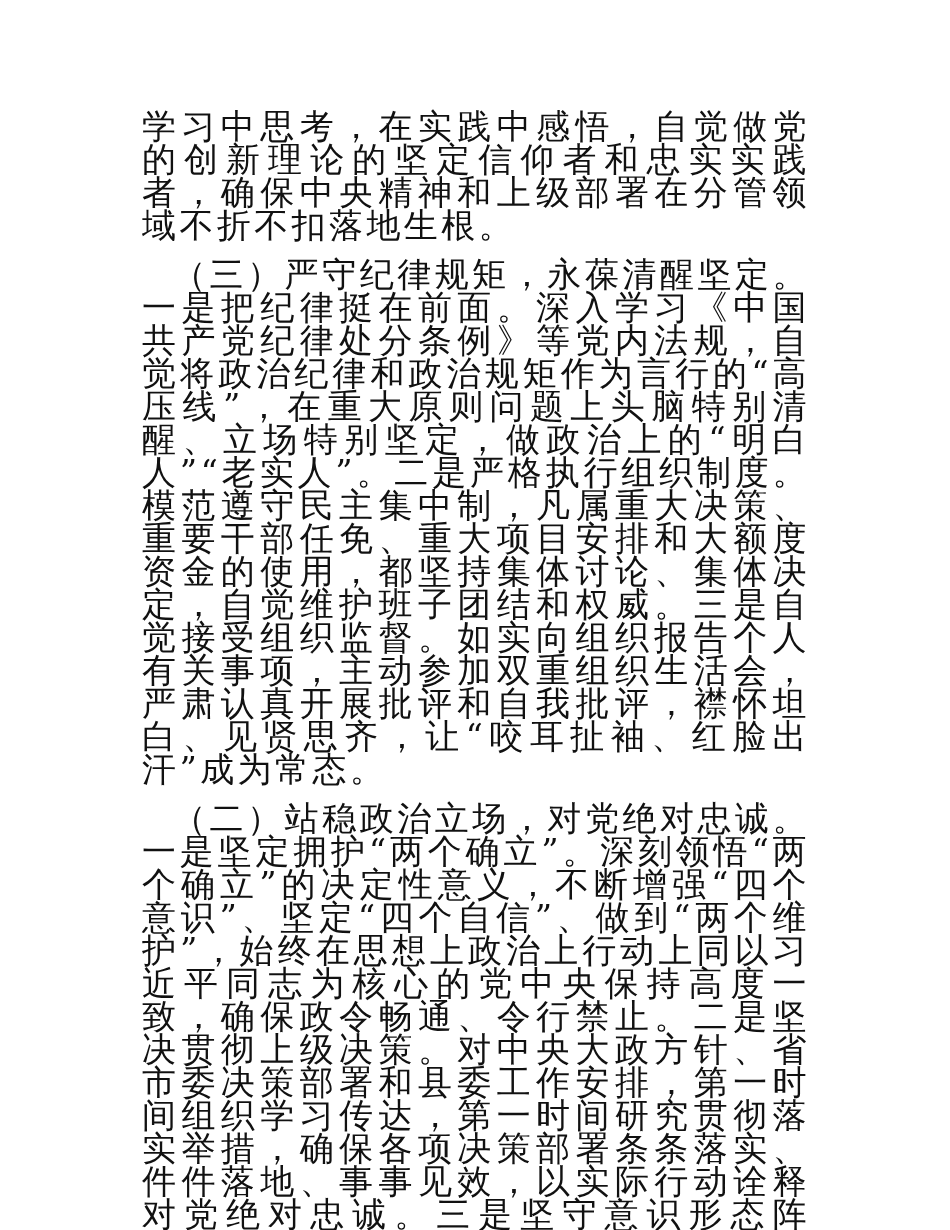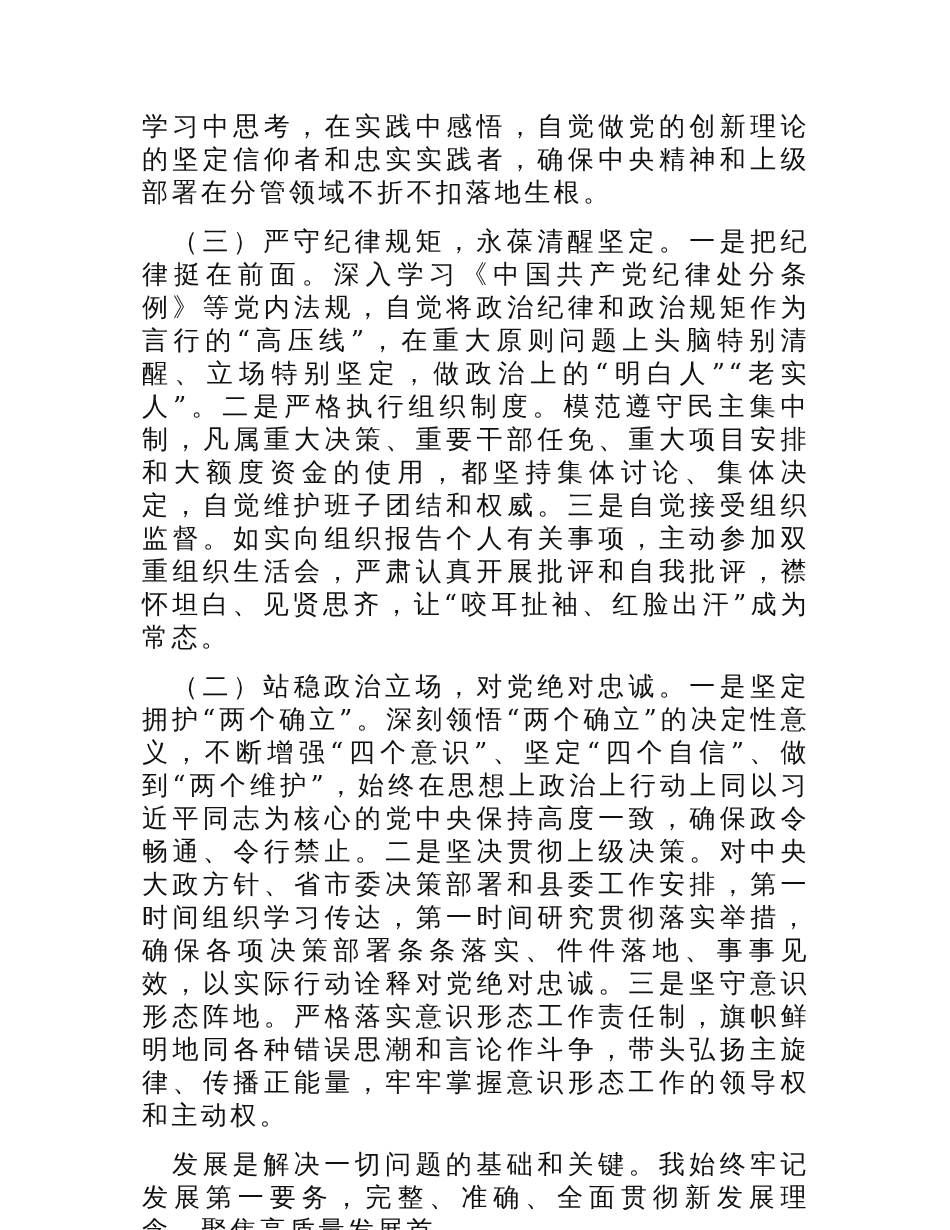--- a/index.html
+++ b/index.html
@@ -16,21 +16,21 @@
       color: #111111;
     }
     .page {
       position: absolute;
       left: 142px;
       top: 110px;
       width: 668px;
     }
     .para {
       margin: 0;
-      font-size: 26px;
+      font-size: 34px;
       line-height: 33px;
       letter-spacing: 3.4px;
       text-align: justify;
       text-align-last: left;
       word-break: break-all;
     }
     .indent {
       text-indent: 30px;
     }
     .gap {

